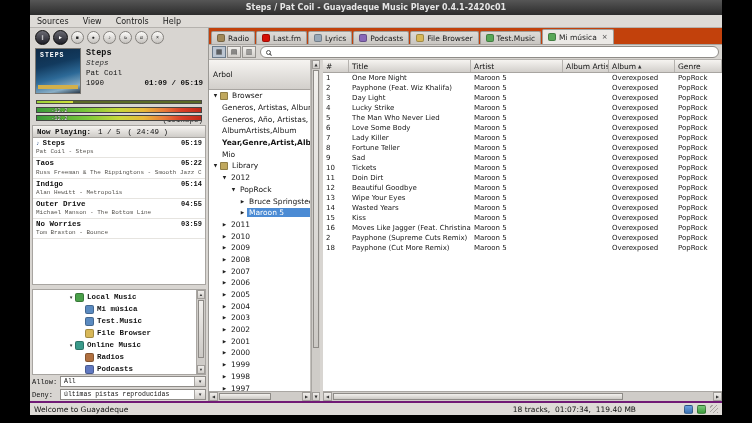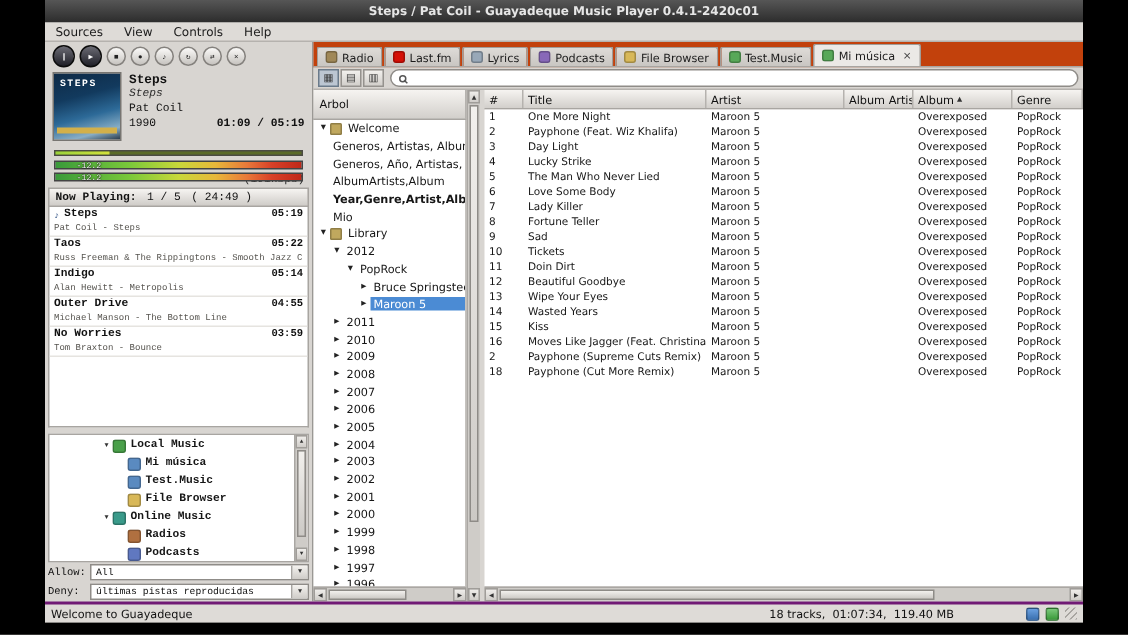--- a/index.html
+++ b/index.html
@@ -109,21 +109,21 @@
                border-radius:6px; display:flex; align-items:center; gap:3px; padding:0 5px; }
   .mag { width:5px; height:5px; border:1px solid #555; border-radius:50%; position:relative; flex:none; }
   .mag::after { content:''; position:absolute; width:3px; height:1px; background:#555;
                 transform:rotate(45deg); right:-2px; bottom:-1px; }
   .search-input { flex:1; border:none; outline:none; background:transparent;
                   font-size:7px; font-family:inherit; height:100%; padding:0; }
 
   .browser { flex:1; min-height:0; display:flex; }
   .tree-wrap { width:111px; flex:none; display:flex; }
   .tree-col { flex:1; min-width:0; display:flex; flex-direction:column; }
-  .tree-header { height:20px; flex:none; background:linear-gradient(#f6f4f1,#d2cfcb);
+  .tree-header { height:30px; flex:none; background:linear-gradient(#f6f4f1,#d2cfcb);
                  border-bottom:1px solid #a8a5a1; border-right:1px solid #b5b2ae;
                  display:flex; align-items:center; padding:0 4px; font-size:7.5px; color:#111; }
   .tree-body { flex:1; min-height:0; background:#fff; overflow:hidden;
                border-right:1px solid #c5c2be; }
   .tree-row { height:11.7px; display:flex; align-items:center; font-size:7.5px;
               color:#161616; white-space:nowrap; }
   .tree-exp { width:9px; flex:none; text-align:center; font-size:4.5px; color:#222; }
   .tree-icon { width:8px; height:8px; flex:none; border-radius:1px; margin-right:2px;
                background:#c0a85e; border:1px solid rgba(0,0,0,.25); }
   .tree-label { padding:0 2px; overflow:hidden; }
@@ -382,21 +382,21 @@
       <div class="browser">
         <div class="tree-wrap">
           <div class="tree-col">
             <div class="tree-header">
               <span>Arbol</span>
             </div>
             <div class="tree-body">
                 <div class="tree-row" style="padding-left: 2px;">
                   <span class="tree-exp">▼</span>
                   <span class="tree-icon"></span>
-                  <span class="tree-label">Welcome</span>
+                  <span class="tree-label">Browser</span>
                 </div>
                 <div class="tree-row" style="padding-left: 11px;">
                   <span class="tree-label">Generos, Artistas, Albumes</span>
                 </div>
                 <div class="tree-row" style="padding-left: 11px;">
                   <span class="tree-label">Generos, Año, Artistas, Albumes</span>
                 </div>
                 <div class="tree-row" style="padding-left: 11px;">
                   <span class="tree-label">AlbumArtists,Album</span>
                 </div>

